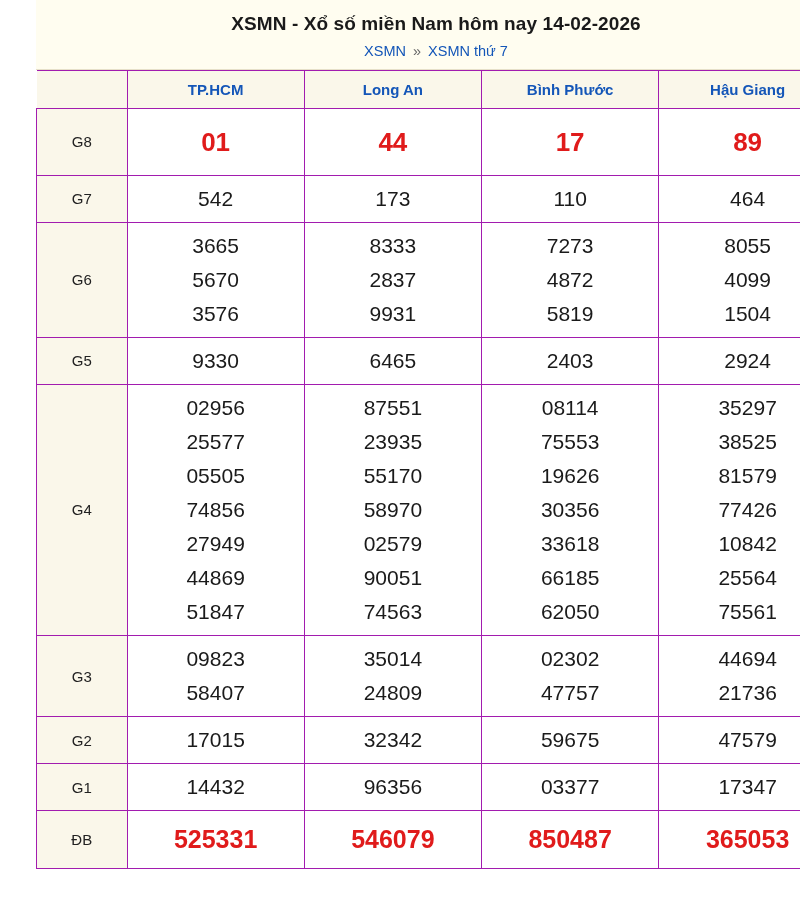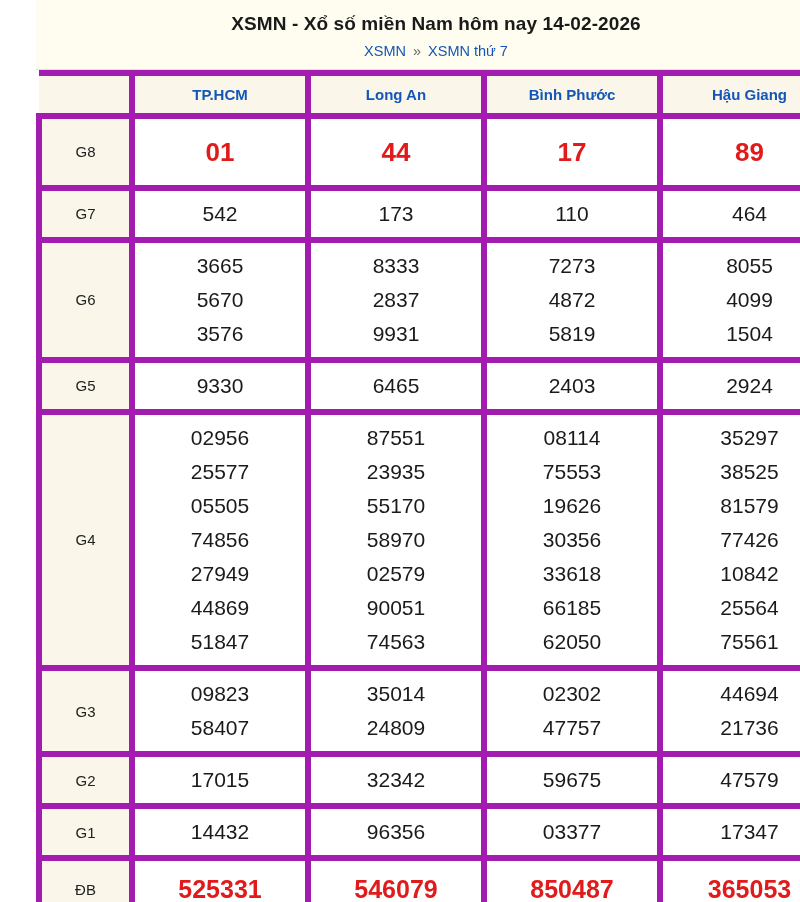--- a/index.html
+++ b/index.html
@@ -46,21 +46,21 @@
   .breadcrumb .sep {
     color: #666;
     margin: 0 3px;
   }
   table.result {
     width: 800px;
     border-collapse: collapse;
     table-layout: fixed;
   }
   table.result th, table.result td {
-    border: 6px solid #a21caf;
+    border: 1px solid #a21caf;
     text-align: center;
     vertical-align: middle;
   }
   table.result th.corner {
     width: 88px;
     background: #faf7ea;
     border-left: none;
   }
   table.result th.prov {
     background: #faf7ea;

